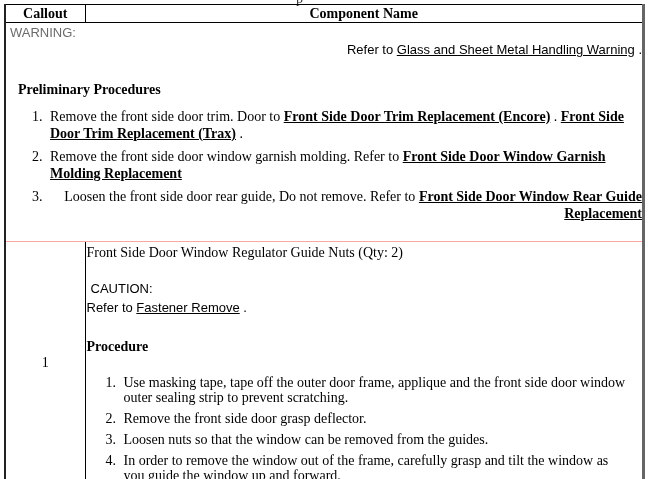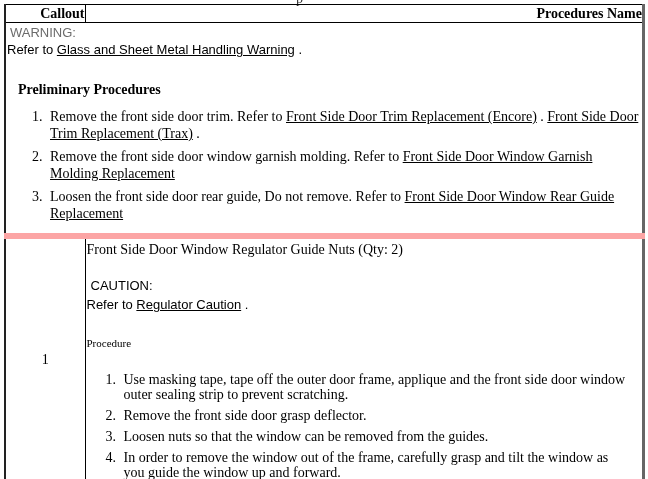--- a/index.html
+++ b/index.html
@@ -1,82 +1,82 @@
 <!DOCTYPE html>
 <html><head>
 <meta charset="utf-8">
 <style>
   html, body { margin: 0; padding: 0; background: #ffffff; }
   body { width: 648px; height: 479px; overflow: hidden; position: relative; font-family: "Liberation Serif", serif; color: #000; }
   .topcut { position: absolute; left: 296px; top: -9px; font-size: 14px; color: #333; font-family: "Liberation Serif", serif; }
   table.doc { position: absolute; left: 4px; top: 4px; width: 641px; border-collapse: collapse; table-layout: fixed; }
   table.doc td, table.doc th { border: 1px solid #000; padding: 0; vertical-align: top; }
   table.doc { border-left: 2px solid #222; border-right: 3px solid #666; }
-  th { font-weight: bold; font-size: 14px; height: 17px; line-height: 17px; text-align: right; font-family: "Liberation Serif", serif; }
+  th { font-weight: bold; font-size: 14px; height: 17px; line-height: 17px; text-align: center; font-family: "Liberation Serif", serif; }
   .c1 { width: 80px; }
   .warn-label { color: #6b6b6b; font-size: 13px; font-family: "Liberation Sans", sans-serif; margin: 2px 0 0 4px; line-height: 15px; }
-  .refer { font-size: 13px; font-family: "Liberation Sans", sans-serif; margin: 2px 0 0 1px; line-height: 16px; }
+  .refer { font-size: 13px; font-family: "Liberation Sans", sans-serif; margin: 2px 0 0 1px; line-height: 16px; text-align: right; }
   .refer a, .caution-ref a { color: #000; text-decoration: underline; }
   .prelim-title { font-weight: bold; font-size: 14px; margin: 23px 0 0 12px; line-height: 17px; }
   ol.steps { margin: 10px 0 0 0; padding-left: 40px; font-size: 14px; line-height: 17px; }
   ol.steps li { margin-bottom: 6px; padding-left: 4px; }
-  ol.steps li:last-child { margin-bottom: 8px; }
-  .link-b { font-weight: normal; text-decoration: underline; }
+  ol.steps li:last-child { margin-bottom: 16px; text-align: right; }
+  .link-b { font-weight: bold; text-decoration: underline; }
   .callout-num { text-align: center; font-size: 14px; padding-top: 113px !important; }
   .comp-name { font-size: 14px; margin: 2px 0 0 1px; line-height: 17px; }
   .caution-label { font-size: 13px; font-family: "Liberation Sans", sans-serif; margin: 20px 6px 0 5px; line-height: 16px; }
   .caution-ref { font-size: 13px; font-family: "Liberation Sans", sans-serif; margin: 3px 0 0 1px; line-height: 16px; }
-  .proc-title { font-weight: normal; font-size: 11px; margin: 22px 0 0 1px; line-height: 17px; }
+  .proc-title { font-weight: bold; font-size: 14px; margin: 22px 0 0 1px; line-height: 17px; }
   ol.proc { margin: 20px 0 0 0; padding-left: 34px; font-size: 14px; line-height: 15px; }
   ol.proc li { margin-bottom: 6px; padding-left: 4px; padding-right: 10px; }
 </style>
 </head>
 <body>
 
 <span class="topcut">p</span>
 
 <table class="doc">
   <colgroup>
       <col class="c1">
       <col>
     </colgroup>
   <thead>
     <tr>
       <th>Callout</th>
-      <th>Procedures Name</th>
+      <th>Component Name</th>
     </tr>
   </thead>
   <tbody>
     <tr>
-      <td colspan="2" style="border-bottom:6px solid #fca5a5; padding-bottom:3px;">
+      <td colspan="2" style="border-bottom:1px solid #fca5a5; padding-bottom:3px;">
         <div class="warn-label">WARNING:</div>
         <div class="refer">
           <span>Refer to </span><a>Glass and Sheet Metal Handling Warning</a><span> .</span>
         </div>
         <div class="prelim-title">Preliminary Procedures</div>
         <ol class="steps">
           <li>
-            <span>Remove the front side door trim. Refer to </span><span class="link-b">Front Side Door Trim Replacement (Encore)</span><span> . </span><span class="link-b">Front Side Door Trim Replacement (Trax)</span><span> .</span>
+            <span>Remove the front side door trim. Door to </span><span class="link-b">Front Side Door Trim Replacement (Encore)</span><span> . </span><span class="link-b">Front Side Door Trim Replacement (Trax)</span><span> .</span>
           </li>
           <li>
             <span>Remove the front side door window garnish molding. Refer to </span><span class="link-b">Front Side Door Window Garnish Molding Replacement</span>
           </li>
           <li>
             <span>Loosen the front side door rear guide, Do not remove. Refer to </span><span class="link-b">Front Side Door Window Rear Guide Replacement</span>
           </li>
         </ol>
       </td>
     </tr>
     <tr style="height:260px;">
       <td class="callout-num">1</td>
       <td>
         <div class="comp-name">Front Side Door Window Regulator Guide Nuts (Qty: 2)</div>
         <div class="caution-label">CAUTION:</div>
         <div class="caution-ref">
-          <span>Refer to </span><a>Regulator Caution</a><span> .</span>
+          <span>Refer to </span><a>Fastener Remove</a><span> .</span>
         </div>
         <div class="proc-title">Procedure</div>
         <ol class="proc">
           <li>Use masking tape, tape off the outer door frame, applique and the front side door window outer sealing strip to prevent scratching.</li>
           <li>Remove the front side door grasp deflector.</li>
           <li>Loosen nuts so that the window can be removed from the guides.</li>
           <li>In order to remove the window out of the frame, carefully grasp and tilt the window as you guide the window up and forward.</li>
         </ol>
       </td>
     </tr>

